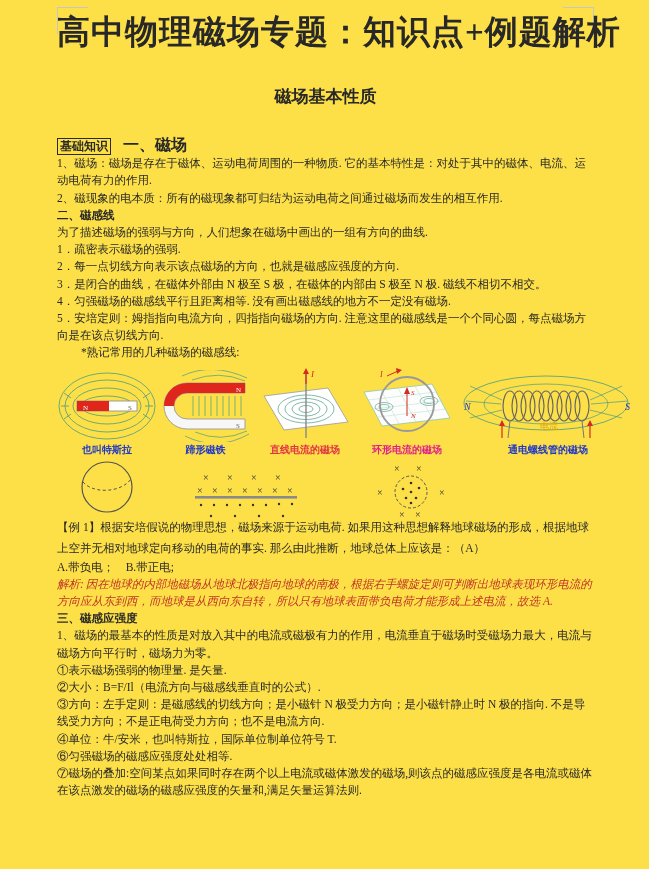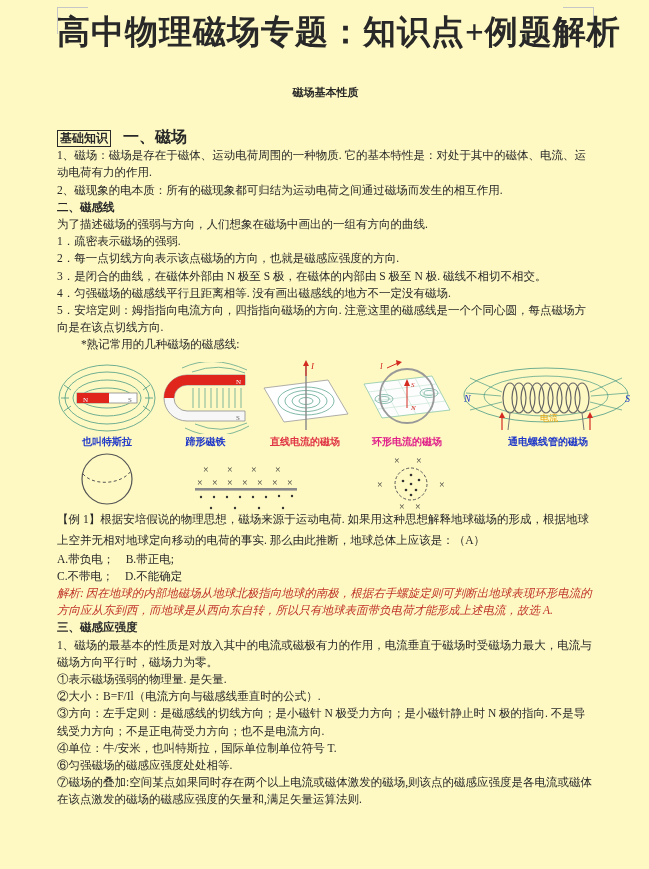--- a/index.html
+++ b/index.html
@@ -1,26 +1,26 @@
 <!DOCTYPE html>
 <html><head>
 <meta charset="utf-8">
 <style>
   html,body{margin:0;padding:0;}
   body{
     width:649px;height:869px;background:#ffffff;overflow:hidden;position:relative;
     font-family:"Liberation Serif","DejaVu Serif",serif;color:#282828;
   }
-  .page{position:absolute;inset:0;background:#fef9c3;}
+  .page{position:absolute;inset:0;background:#fde047;}
   .crop{position:absolute;width:30px;height:26px;}
   .crop.tl{left:57px;top:7px;border-left:1px solid #c6c6c6;border-top:1px solid #c6c6c6;}
   .crop.tr{left:563px;top:7px;border-right:1px solid #c6c6c6;border-top:1px solid #c6c6c6;}
   .content{position:absolute;left:57px;top:0;width:537px;}
   .title{margin-top:12px;font-size:33px;line-height:40px;font-weight:bold;text-align:center;letter-spacing:1px;white-space:nowrap;}
-  .subtitle{margin-top:33px;font-size:11px;font-weight:bold;text-align:center;}
+  .subtitle{margin-top:33px;font-size:17px;font-weight:bold;text-align:center;}
   p{margin:0;font-size:11.5px;line-height:17.2px;}
   .sec-start{margin-top:28px;}
   .badge{display:inline-block;border:1.6px solid #2a2a2a;padding:0 2px;font-weight:bold;font-size:12px;line-height:15px;margin-right:12px;}
   .h-inline{font-weight:bold;font-size:16px;}
   .bold{font-weight:bold;}
   .figrow{display:flex;align-items:flex-end;margin-top:4px;width:588px;}
   .fig{display:flex;flex-direction:column;align-items:center;flex:0 0 auto;}
   .fig .lbl{font-size:10px;font-weight:bold;margin-top:1px;white-space:nowrap;}
   .lbl-blue{color:#2038c8;}
   .lbl-mag{color:#e0218a;}
@@ -244,21 +244,20 @@
           <text x="14" y="33">×</text>
             <text x="76" y="33">×</text>
           <text x="36" y="55">×</text>
             <text x="52" y="55">×</text>
         </g>
       </svg>
     </div>
 
     <p class="example-q">【例 1】根据安培假说的物理思想，磁场来源于运动电荷. 如果用这种思想解释地球磁场的形成，根据地球上空并无相对地球定向移动的电荷的事实. 那么由此推断，地球总体上应该是：（A）</p>
     <p>A.带负电；　B.带正电;</p>
-    <p>C.不带电；　D.不能确定</p>
     <p class="analysis"><span class="albl">解析:</span><span>因在地球的内部地磁场从地球北极指向地球的南极，根据右手螺旋定则可判断出地球表现环形电流的方向应从东到西，而地球是从西向东自转，所以只有地球表面带负电荷才能形成上述电流，故选 A.</span></p>
 
     <p class="bold">三、磁感应强度</p>
     <p>1、磁场的最基本的性质是对放入其中的电流或磁极有力的作用，电流垂直于磁场时受磁场力最大，电流与磁场方向平行时，磁场力为零。</p>
     <p>①表示磁场强弱的物理量. 是矢量.</p>
     <p>②大小：B=F/Il（电流方向与磁感线垂直时的公式）.</p>
     <p>③方向：左手定则：是磁感线的切线方向；是小磁针 N 极受力方向；是小磁针静止时 N 极的指向. 不是导线受力方向；不是正电荷受力方向；也不是电流方向.</p>
     <p>④单位：牛/安米，也叫特斯拉，国际单位制单位符号 T.</p>
     <p>⑥匀强磁场的磁感应强度处处相等.</p>
     <p>⑦磁场的叠加:空间某点如果同时存在两个以上电流或磁体激发的磁场,则该点的磁感应强度是各电流或磁体在该点激发的磁场的磁感应强度的矢量和,满足矢量运算法则.</p>

